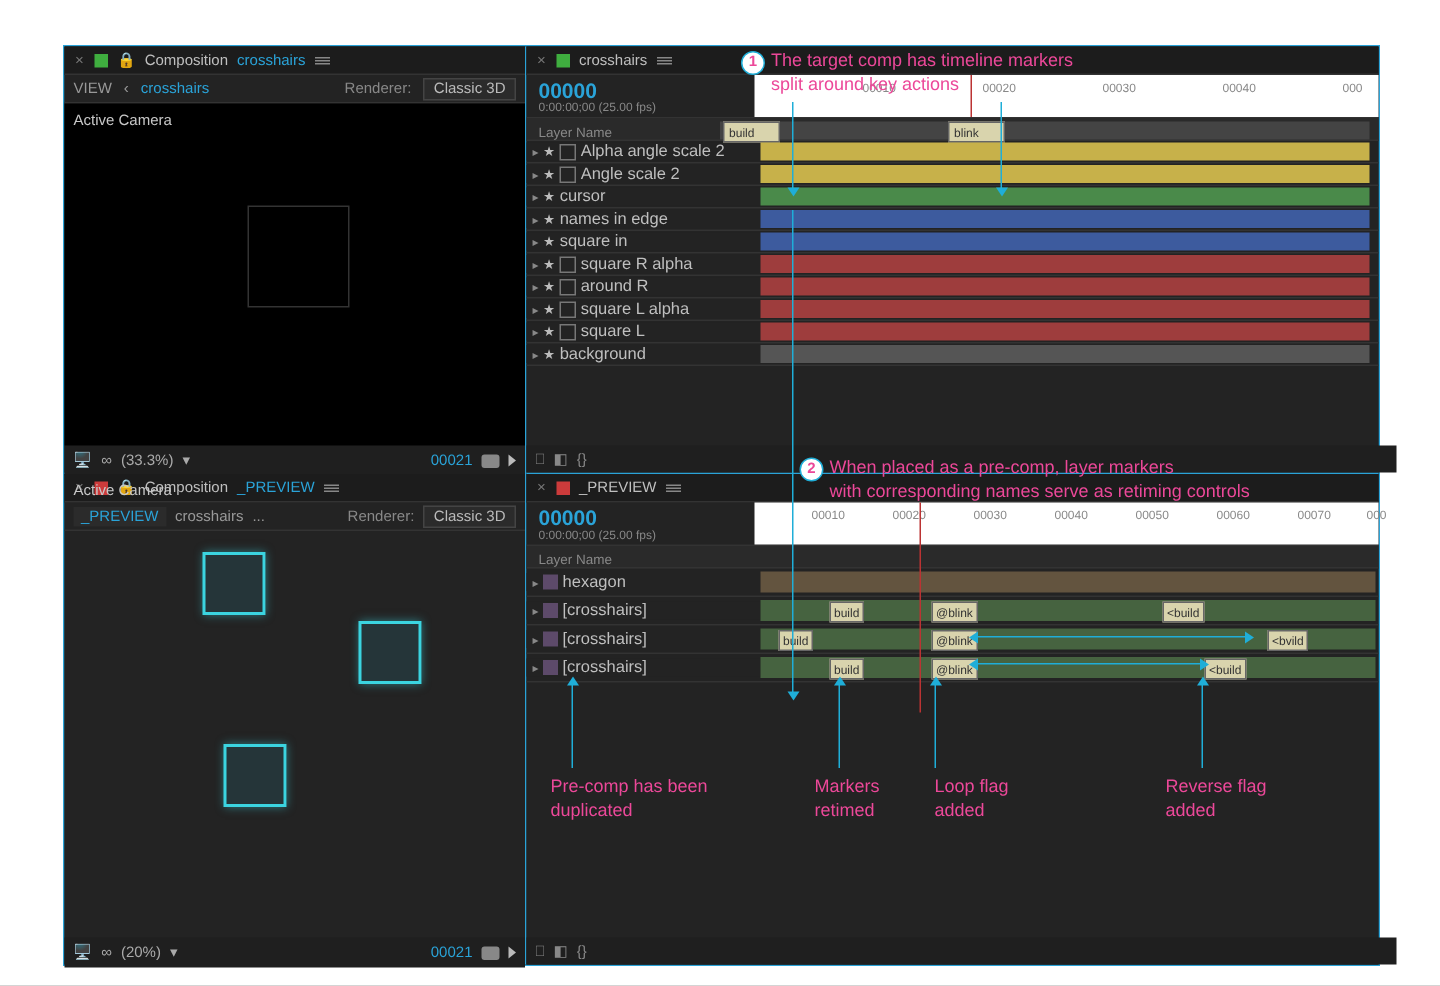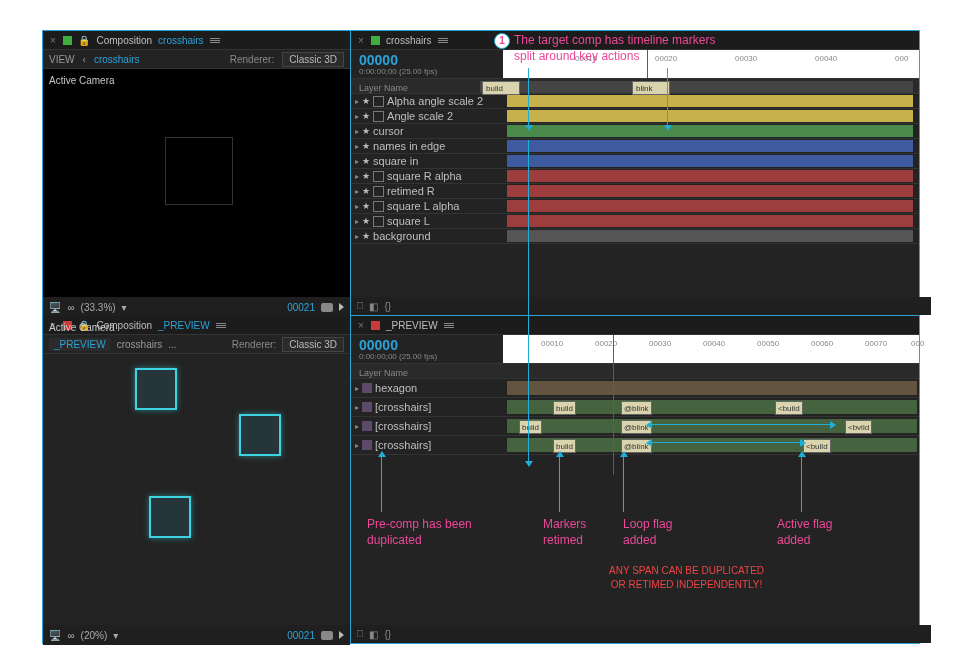--- a/index.html
+++ b/index.html
@@ -204,21 +204,21 @@
               <span class="box"></span>
               <span class="lname">square R alpha</span>
             </div>
             <div class="bar rd"></div>
           </div>
           <div class="lnh">
             <div class="lpanel">
               <span class="arrow">▸</span>
               <span class="star">★</span>
               <span class="box"></span>
-              <span class="lname">retimed R</span>
+              <span class="lname">around R</span>
             </div>
             <div class="bar rd"></div>
           </div>
           <div class="lnh">
             <div class="lpanel">
               <span class="arrow">▸</span>
               <span class="star">★</span>
               <span class="box"></span>
               <span class="lname">square L alpha</span>
             </div>
@@ -242,20 +242,24 @@
             <div class="bar gy"></div>
           </div>
         </div>
   <div class="tlfoot">
     <span>⎕</span>
     <span>◧</span>
     <span>{}</span>
   </div>
 </div>
 
+<div class="ann" style="left:490px;top:272px;width:380px;z-index:30">
+  <span class="num">2</span><span style="white-space:pre-line;vertical-align:top;display:inline-block">When placed as a pre-comp, layer markers
+with corresponding names serve as retiming controls</span>
+</div>
 
 <div id="cv2" class="panel">
   <div class="hdr">
     <span class="tabx">×</span>
     <span class="sq red"></span>
     <span class="lock">🔒</span>
     <span class="label">Composition</span>
     <span class="lnk">_PREVIEW</span>
     <span class="hamb">
             <i></i>
@@ -369,24 +373,22 @@
       <div class="mk" style="left:296px">&lt;build</div>
     </div>
   </div>
 
   <div class="ann" style="left:16px;top:200px;white-space:pre-line">Pre-comp has been
 duplicated</div>
   <div class="ann" style="left:192px;top:200px;white-space:pre-line">Markers
 retimed</div>
   <div class="ann" style="left:272px;top:200px;white-space:pre-line">Loop flag
 added</div>
-  <div class="ann" style="left:426px;top:200px;white-space:pre-line">Active flag
+  <div class="ann" style="left:426px;top:200px;white-space:pre-line">Reverse flag
 added</div>
-  <div class="ann ann-red" style="left:258px;top:248px;font-size:10px;white-space:pre-line;text-align:center">ANY SPAN CAN BE DUPLICATED
-OR RETIMED INDEPENDENTLY!</div>
 
   <div class="arrowv up" style="left:30px;top:140px;height:56px"></div>
   <div class="arrowv up" style="left:208px;top:140px;height:56px"></div>
   <div class="arrowv up" style="left:272px;top:140px;height:56px"></div>
   <div class="arrowv up" style="left:450px;top:140px;height:56px"></div>
   <div class="arrowh" style="left:300px;top:108px;width:180px"></div>
   <div class="arrowh" style="left:300px;top:126px;width:150px"></div>
 
   <div class="tlfoot">
     <span>⎕</span>

